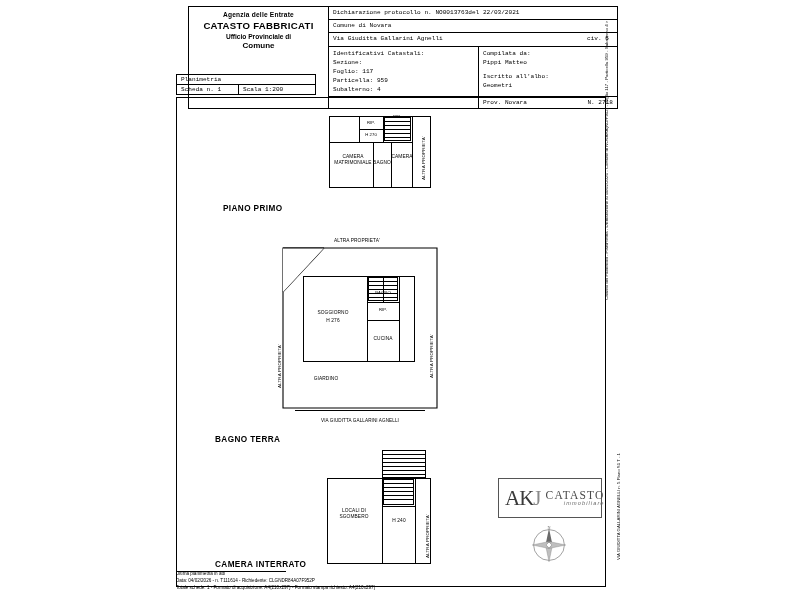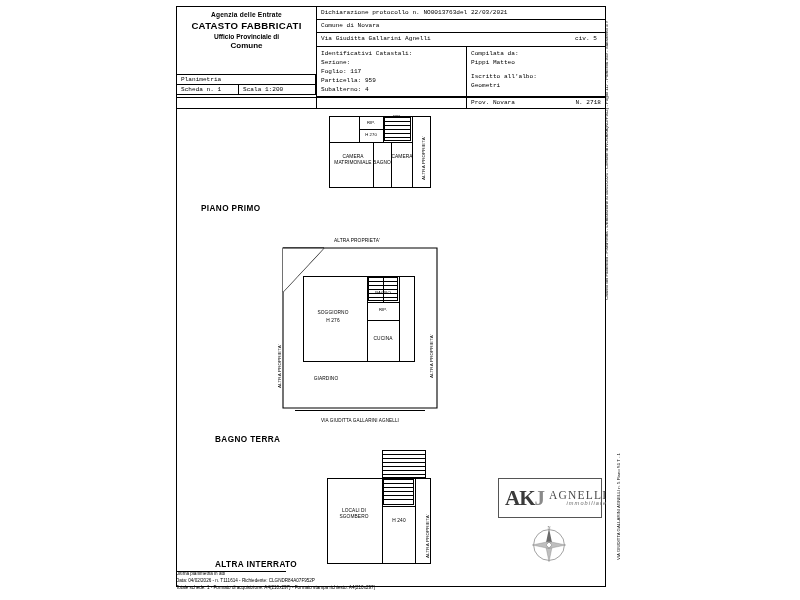--- a/index.html
+++ b/index.html
@@ -17,21 +17,21 @@
   .page {
     position: relative;
     width: 800px;
     height: 600px;
     background: #fff;
   }
 
   
   .header {
     position: absolute;
-    left: 176px;
+    left: 188px;
     top: 6px;
     width: 430px;
     border: 1px solid #000;
     display: flex;
     font-size: 6.2px;
     box-sizing: border-box;
   }
   .hdr-left {
     width: 140px;
     border-right: 1px solid #000;
@@ -204,21 +204,21 @@
     border: 1px solid #555;
     background: #fff;
     box-sizing: border-box;
     display: flex;
     align-items: center;
     padding-left: 6px;
   }
   .logo .ak {
     font-family: "Liberation Serif", serif;
     font-size: 21px;
-    font-weight: bold;
+    font-weight: normal;
     letter-spacing: -1px;
     color: #3a3a3a;
   }
   .logo .ak .j { color: #8a8a8a; }
   .logo .txt { margin-left: 5px; line-height: 1.05; }
   .logo .txt .t1 {
     font-size: 11.5px;
     letter-spacing: 1.2px;
     color: #4a4a4a;
     font-family: "Liberation Serif", serif;
@@ -309,21 +309,21 @@
   <div class="planim">
     <div class="p1">Planimetria</div>
     <div class="p2">
       <span class="a">Scheda n. 1</span>
       <span class="b">Scala 1:200</span>
     </div>
   </div>
 
   <div class="frame">
 
-    <div class="floor-label" style="left:24px; top:106px;">PIANO PRIMO</div>
+    <div class="floor-label" style="left:46px; top:106px;">PIANO PRIMO</div>
 
     <div class="box" style="left:152px; top:18px; width:102px; height:72px; border-width:1.2px;"></div>
 
     <div class="ln v1" style="left:235px; top:18px; height:72px;"></div>
     <div class="vert up" style="left:244px; top:82px;">ALTRA PROPRIETA'</div>
 
     <div class="ln v1" style="left:196px; top:44px; height:46px;"></div>
     <div class="ln v1" style="left:214px; top:44px; height:46px;"></div>
     <div class="ln h1" style="left:152px; top:44px; width:84px;"></div>
     <div class="ln v1" style="left:182px; top:18px; height:26px;"></div>
@@ -378,21 +378,21 @@
     <div class="rm" style="left:128px; top:212px; width:56px;">SOGGIORNO</div>
     <div class="rm" style="left:128px; top:220px; width:56px;">H 276</div>
     <div class="rm" style="left:190px; top:238px; width:32px;">CUCINA</div>
     <div class="rm small" style="left:190px; top:192px; width:32px;">BAGNO</div>
     <div class="rm small" style="left:190px; top:209px; width:32px;">RIP.</div>
 
     <div class="rm" style="left:126px; top:278px; width:46px;">GIARDINO</div>
     <div class="rm" style="left:118px; top:320px; width:130px; font-size:4.6px;">VIA GIUDITTA GALLARINI AGNELLI</div>
     <div class="ln h1" style="left:118px; top:312px; width:130px;"></div>
 
-    <div class="floor-label" style="left:38px; top:462px;">ALTRA INTERRATO</div>
+    <div class="floor-label" style="left:38px; top:462px;">CAMERA INTERRATO</div>
 
     <div class="box" style="left:150px; top:380px; width:104px; height:86px; border-width:1.1px;"></div>
     <div class="ln v1" style="left:238px; top:380px; height:86px;"></div>
     <div class="ln v1" style="left:205px; top:380px; height:86px;"></div>
     <div class="ln h1" style="left:205px; top:408px; width:33px;"></div>
 
     <div class="box" style="left:205px; top:352px; width:44px; height:28px;"></div>
     <div class="stepline" style="left:206px; top:356px; width:42px;"></div>
     <div class="stepline" style="left:206px; top:360px; width:42px;"></div>
     <div class="stepline" style="left:206px; top:364px; width:42px;"></div>
@@ -413,21 +413,21 @@
     <div class="vert up" style="left:248px; top:460px;">ALTRA PROPRIETA'</div>
 
   </div>
 
   <div class="side-text">Catasto dei Fabbricati - Planimetria - Dichiarazione al 04/02/2026 - Comune di NOVARA(NO/F952) - Foglio 117 - Particella 959 - Subalterno 4 &gt;</div>
   <div class="side-text2">VIA GIUDITTA GALLARINI AGNELLI n. 5 Piano S1 T - 1</div>
 
   <div class="logo">
     <div class="ak"><span>AK</span><span class="j">J</span></div>
     <div class="txt">
-      <div class="t1">AGNELLI</div>
+      <div class="t1">CATASTO</div>
       <div class="t2">immobiliare</div>
     </div>
   </div>
 
   <svg class="compass" viewBox="0 0 60 60">
     <circle cx="30" cy="30" r="22" fill="none" stroke="#7a7a7a" stroke-width="1"></circle>
     <polygon points="30,6 35,30 30,26 25,30" fill="#6a6a6a"></polygon>
     <polygon points="30,54 25,30 30,34 35,30" fill="#bfbfbf" stroke="#7a7a7a" stroke-width=".5"></polygon>
     <polygon points="6,30 30,25 26,30 30,35" fill="#bfbfbf" stroke="#7a7a7a" stroke-width=".5"></polygon>
     <polygon points="54,30 30,35 34,30 30,25" fill="#bfbfbf" stroke="#7a7a7a" stroke-width=".5"></polygon>

